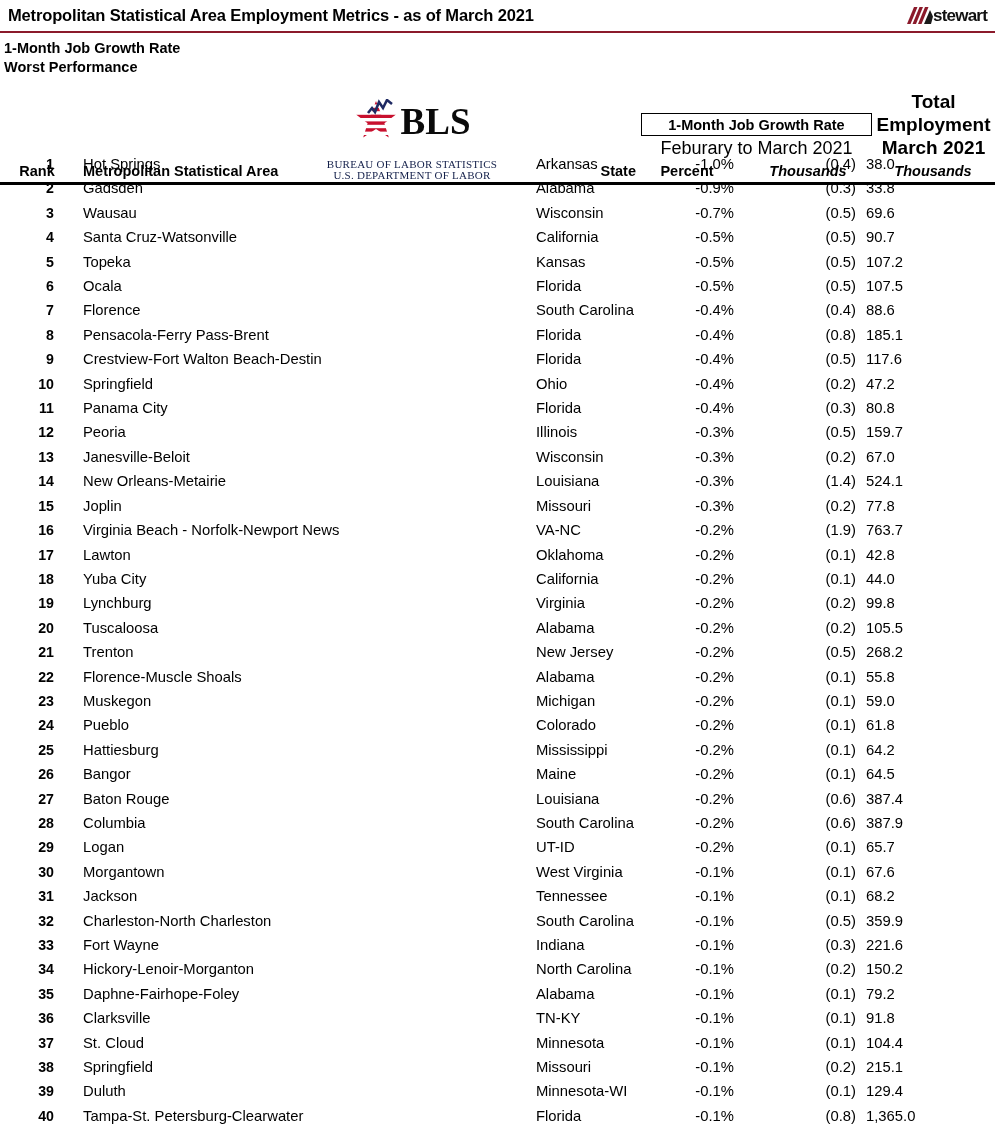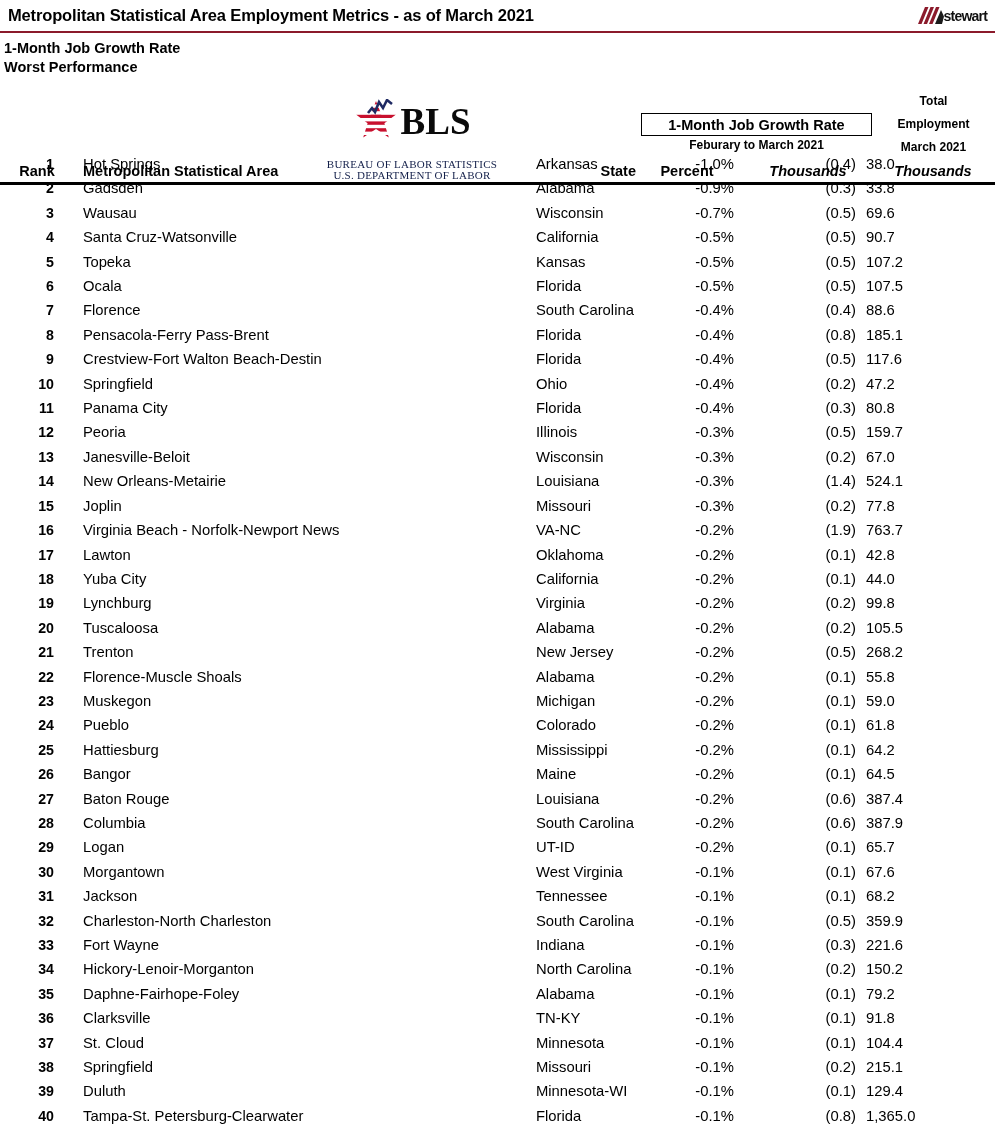--- a/index.html
+++ b/index.html
@@ -43,21 +43,21 @@
     display: flex;
     align-items: center;
     gap: 1px;
     margin-right: 2px;
   }
   .stewart-slashes {
     display: inline-block;
     line-height: 0;
   }
   .stewart-word {
-    font-size: 14px;
+    font-size: 17px;
     font-weight: bold;
     letter-spacing: -0.8px;
     color: #111;
     margin-left: -1px;
   }
 
   
   .subhead {
     position: relative;
     height: 117px;
@@ -120,30 +120,30 @@
     justify-content: center;
     font-size: 14.5px;
     font-weight: bold;
   }
   .growth-sub {
     position: absolute;
     left: 641px;
     top: 105px;
     width: 231px;
     text-align: center;
-    font-size: 12px;
-    font-weight: bold;
+    font-size: 18px;
+    font-weight: normal;
   }
   .total-col {
     position: absolute;
     left: 876px;
     top: 57px;
     width: 115px;
     text-align: center;
-    font-size: 12px;
+    font-size: 19px;
     font-weight: bold;
     line-height: 23px;
   }
 
   
   .colheads {
     position: absolute;
     left: 0;
     top: 130px;
     width: 995px;

